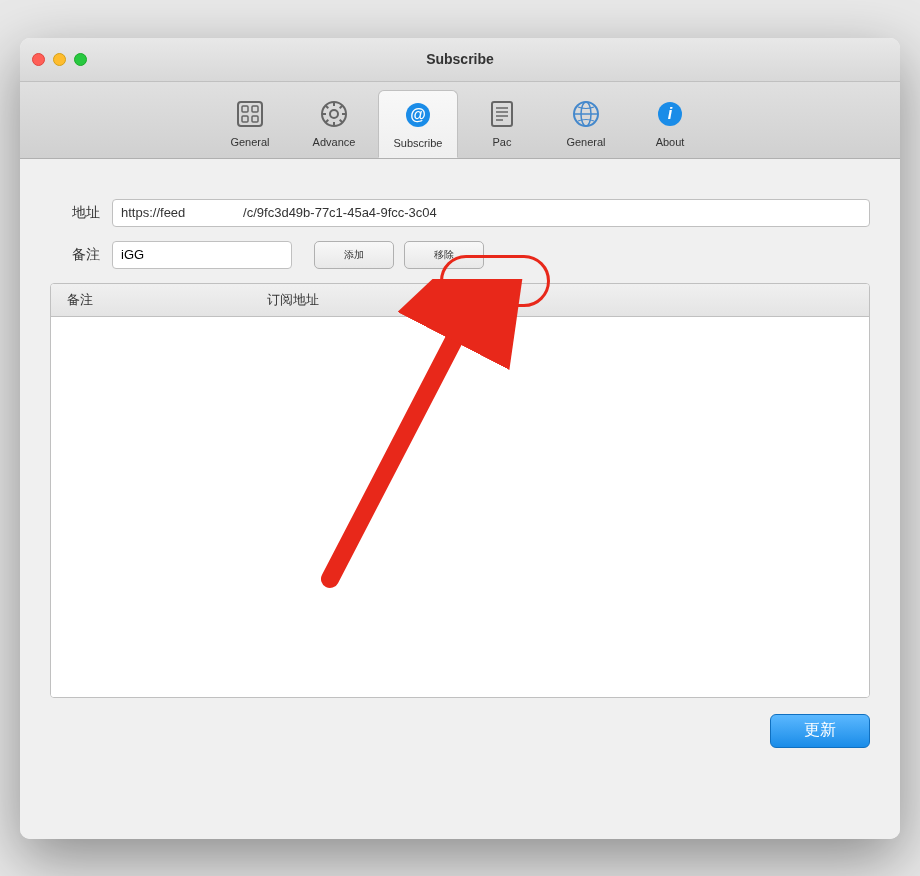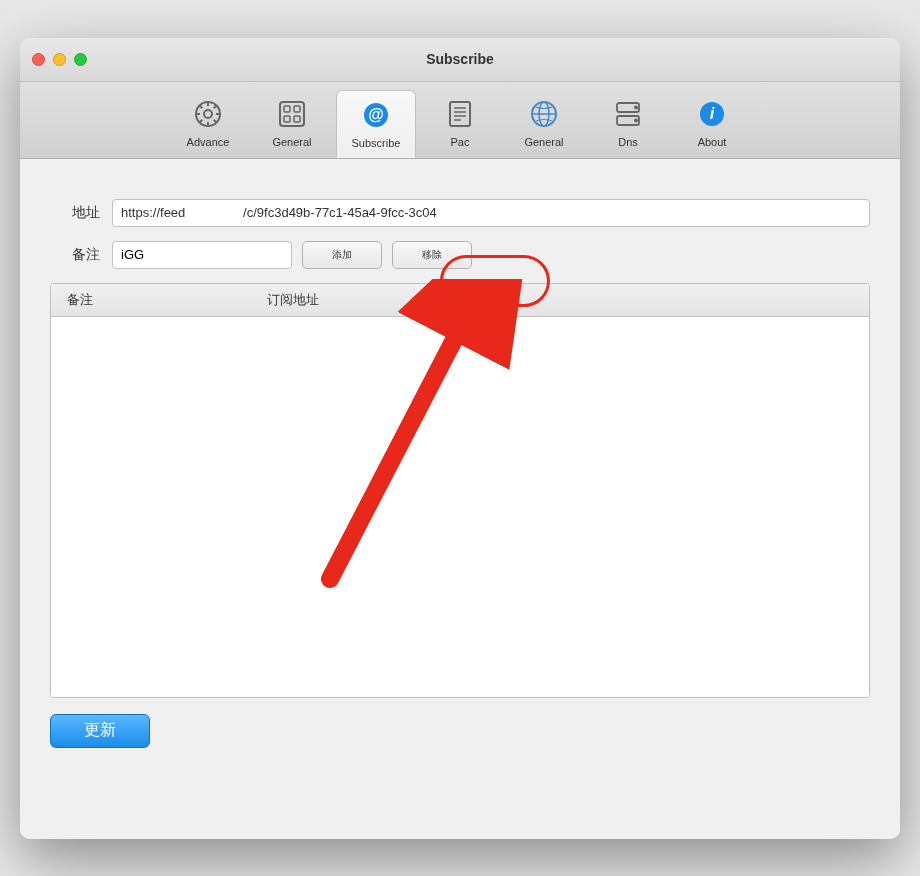--- a/index.html
+++ b/index.html
@@ -183,21 +183,21 @@
       width: 200px;
     }
 
     .table-body {
       height: 380px;
       background: white;
     }
 
     .footer-row {
       display: flex;
-      justify-content: flex-start;
+      justify-content: flex-end;
       margin-top: 16px;
     }
 
     .btn-update {
       background: linear-gradient(to bottom, #5bb8ff, #1a8ce8);
       border: 1px solid #1070c0;
       color: white;
       font-size: 16px;
       height: 34px;
       min-width: 100px;
@@ -225,70 +225,70 @@
     .arrow-svg {
       position: absolute;
       top: 80px;
       left: 200px;
       pointer-events: none;
     }
 
     .second-row-spacer {
       display: flex;
       align-items: center;
-      gap: 10px;
+      gap: 22px;
     }
   </style>
 </head>
 <body>
 
 <div class="window">
 
   <div class="titlebar">
     <div class="traffic-lights">
       <div class="traffic-light tl-close"></div>
       <div class="traffic-light tl-minimize"></div>
       <div class="traffic-light tl-maximize"></div>
     </div>
     <span class="titlebar-title">Subscribe</span>
   </div>
 
   <div class="toolbar">
+
+    <button class="tab-item">
+      <span class="tab-icon">
+        <svg width="34" height="34" viewBox="0 0 34 34">
+          <rect x="5" y="5" width="24" height="24" rx="3" fill="none" stroke="#666" stroke-width="2"></rect>
+          <rect x="9" y="9" width="6" height="6" rx="1" fill="none" stroke="#666" stroke-width="1.5"></rect>
+          <rect x="9" y="19" width="6" height="6" rx="1" fill="none" stroke="#666" stroke-width="1.5"></rect>
+          <rect x="19" y="9" width="6" height="6" rx="1" fill="none" stroke="#666" stroke-width="1.5"></rect>
+          <rect x="19" y="19" width="6" height="6" rx="1" fill="none" stroke="#666" stroke-width="1.5"></rect>
+        </svg>
+      </span>
+      <span class="tab-label">General</span>
+    </button>
 
     <button class="tab-item">
       <span class="tab-icon">
         <svg width="34" height="34" viewBox="0 0 34 34">
           <circle cx="17" cy="17" r="12" fill="none" stroke="#666" stroke-width="2"></circle>
           <circle cx="17" cy="17" r="4" fill="none" stroke="#666" stroke-width="2"></circle>
           <line x1="17" y1="5" x2="17" y2="9" stroke="#666" stroke-width="2"></line>
           <line x1="17" y1="25" x2="17" y2="29" stroke="#666" stroke-width="2"></line>
           <line x1="5" y1="17" x2="9" y2="17" stroke="#666" stroke-width="2"></line>
           <line x1="25" y1="17" x2="29" y2="17" stroke="#666" stroke-width="2"></line>
           <line x1="8.5" y1="8.5" x2="11.3" y2="11.3" stroke="#666" stroke-width="2"></line>
           <line x1="22.7" y1="22.7" x2="25.5" y2="25.5" stroke="#666" stroke-width="2"></line>
           <line x1="25.5" y1="8.5" x2="22.7" y2="11.3" stroke="#666" stroke-width="2"></line>
           <line x1="11.3" y1="22.7" x2="8.5" y2="25.5" stroke="#666" stroke-width="2"></line>
         </svg>
       </span>
       <span class="tab-label">Advance</span>
     </button>
 
-    <button class="tab-item">
-      <span class="tab-icon">
-        <svg width="34" height="34" viewBox="0 0 34 34">
-          <rect x="5" y="5" width="24" height="24" rx="3" fill="none" stroke="#666" stroke-width="2"></rect>
-          <rect x="9" y="9" width="6" height="6" rx="1" fill="none" stroke="#666" stroke-width="1.5"></rect>
-          <rect x="9" y="19" width="6" height="6" rx="1" fill="none" stroke="#666" stroke-width="1.5"></rect>
-          <rect x="19" y="9" width="6" height="6" rx="1" fill="none" stroke="#666" stroke-width="1.5"></rect>
-          <rect x="19" y="19" width="6" height="6" rx="1" fill="none" stroke="#666" stroke-width="1.5"></rect>
-        </svg>
-      </span>
-      <span class="tab-label">General</span>
-    </button>
-
     <button class="tab-item active">
       <span class="tab-icon">
         <svg width="34" height="34" viewBox="0 0 34 34">
           <circle cx="17" cy="17" r="12" fill="#1a8ce8"></circle>
           <text x="17" y="22" text-anchor="middle" font-size="16" font-weight="bold" fill="white">@</text>
         </svg>
       </span>
       <span class="tab-label">Subscribe</span>
     </button>
 
@@ -311,31 +311,20 @@
           <circle cx="17" cy="17" r="12" fill="none" stroke="#4488cc" stroke-width="2"></circle>
           <ellipse cx="17" cy="17" rx="5" ry="12" fill="none" stroke="#4488cc" stroke-width="1.5"></ellipse>
           <line x1="5" y1="17" x2="29" y2="17" stroke="#4488cc" stroke-width="1.5"></line>
           <path d="M 9 10 Q 17 13 25 10" fill="none" stroke="#4488cc" stroke-width="1.2"></path>
           <path d="M 9 24 Q 17 21 25 24" fill="none" stroke="#4488cc" stroke-width="1.2"></path>
         </svg>
       </span>
       <span class="tab-label">General</span>
     </button>
 
-    <button class="tab-item">
-      <span class="tab-icon">
-        <svg width="34" height="34" viewBox="0 0 34 34">
-          <rect x="6" y="6" width="22" height="9" rx="2" fill="none" stroke="#666" stroke-width="1.8"></rect>
-          <rect x="6" y="19" width="22" height="9" rx="2" fill="none" stroke="#666" stroke-width="1.8"></rect>
-          <circle cx="25" cy="10.5" r="2" fill="#666"></circle>
-          <circle cx="25" cy="23.5" r="2" fill="#666"></circle>
-        </svg>
-      </span>
-      <span class="tab-label">Dns</span>
-    </button>
 
     <button class="tab-item">
       <span class="tab-icon">
         <svg width="34" height="34" viewBox="0 0 34 34">
           <circle cx="17" cy="17" r="12" fill="#1a8ce8"></circle>
           <text x="17" y="22" text-anchor="middle" font-size="16" font-style="italic" font-weight="bold" fill="white">i</text>
         </svg>
       </span>
       <span class="tab-label">About</span>
     </button>

